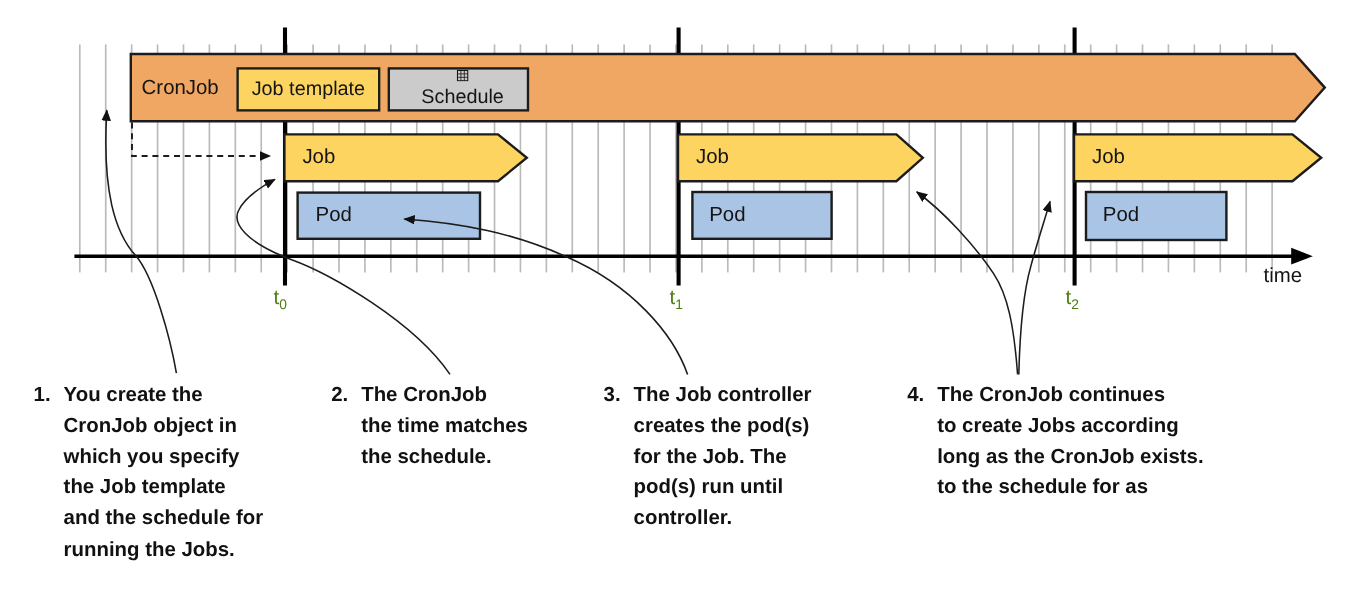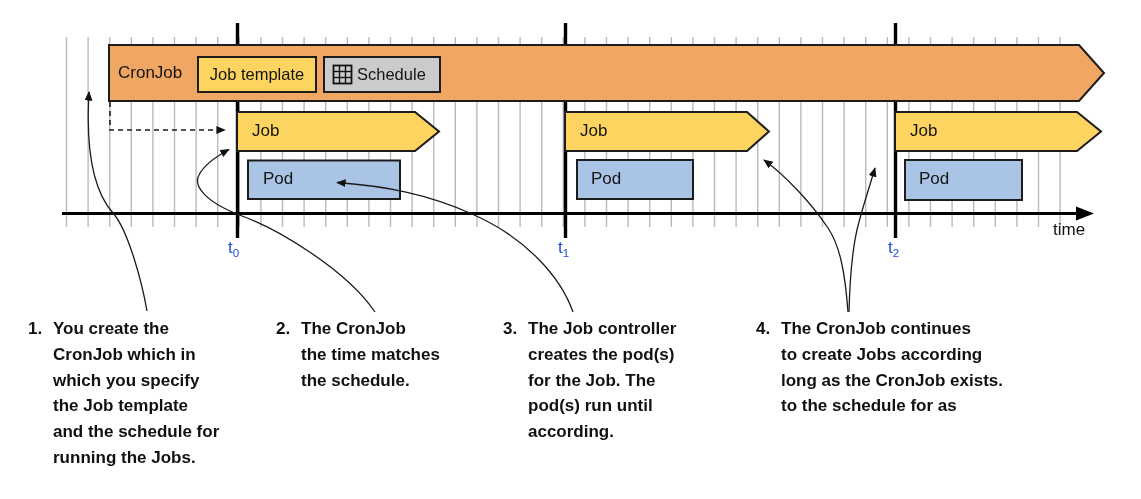--- a/index.html
+++ b/index.html
@@ -21,22 +21,22 @@
   .pod-shape{fill:var(--pod-fill,#a9c4e4);stroke:#1c1c1c;stroke-width:2;}
   .leader{fill:none;stroke:#1c1c1c;stroke-width:1.3;}
   .dashed{fill:none;stroke:#1c1c1c;stroke-width:1.6;stroke-dasharray:5 4;}
   .lbl{position:absolute;color:#141414;font-size:17px;white-space:nowrap;}
   .boxlbl{
     position:absolute;display:flex;align-items:center;justify-content:center;
     border:2px solid #1c1c1c;box-sizing:border-box;font-size:16.5px;color:#141414;
     white-space:nowrap;
   }
   #job-template-box{background:var(--job-fill,#fcd45f);}
-  #schedule-box{background:var(--schedule-fill,#cbcbcb);justify-content:flex-start;padding-left:7px;gap:4px;}
-  .ticklbl{position:absolute;font-size:17px;color:#1d4ed8;}
+  #schedule-box{background:var(--schedule-fill,#cbcbcb);justify-content:space-between;padding-left:7px;gap:4px;flex-direction:column;}
+  .ticklbl{position:absolute;font-size:17px;color:#4d7c0f;}
   .ticklbl sub{font-size:11.5px;}
   .ann{
     position:absolute;top:316px;display:flex;
     font-weight:bold;font-size:17px;line-height:25.8px;color:#111;
   }
   .ann .num{width:25px;flex:none;}
   .ann .line{white-space:nowrap;}
 </style>
 </head>
 <body>
@@ -154,21 +154,21 @@
   <div class="ticklbl" style="left:228px;top:238px;"><span>t</span><sub>0</sub></div>
   <div class="ticklbl" style="left:558px;top:238px;"><span>t</span><sub>1</sub></div>
   <div class="ticklbl" style="left:888px;top:238px;"><span>t</span><sub>2</sub></div>
 
   <div class="lbl" style="left:1053px;top:220px;">time</div>
 
   <div class="ann" style="left:28px;">
     <span class="num">1.</span>
     <div>
       <div class="line">You create the</div>
-      <div class="line">CronJob which in</div>
+      <div class="line">CronJob object in</div>
       <div class="line">which you specify</div>
       <div class="line">the Job template</div>
       <div class="line">and the schedule for</div>
       <div class="line">running the Jobs.</div>
     </div>
   </div>
 
   <div class="ann" style="left:276px;">
     <span class="num">2.</span>
     <div>
@@ -178,21 +178,21 @@
     </div>
   </div>
 
   <div class="ann" style="left:503px;">
     <span class="num">3.</span>
     <div>
       <div class="line">The Job controller</div>
       <div class="line">creates the pod(s)</div>
       <div class="line">for the Job. The</div>
       <div class="line">pod(s) run until</div>
-      <div class="line">according.</div>
+      <div class="line">controller.</div>
     </div>
   </div>
 
   <div class="ann" style="left:756px;">
     <span class="num">4.</span>
     <div>
       <div class="line">The CronJob continues</div>
       <div class="line">to create Jobs according</div>
       <div class="line">long as the CronJob exists.</div>
       <div class="line">to the schedule for as</div>

